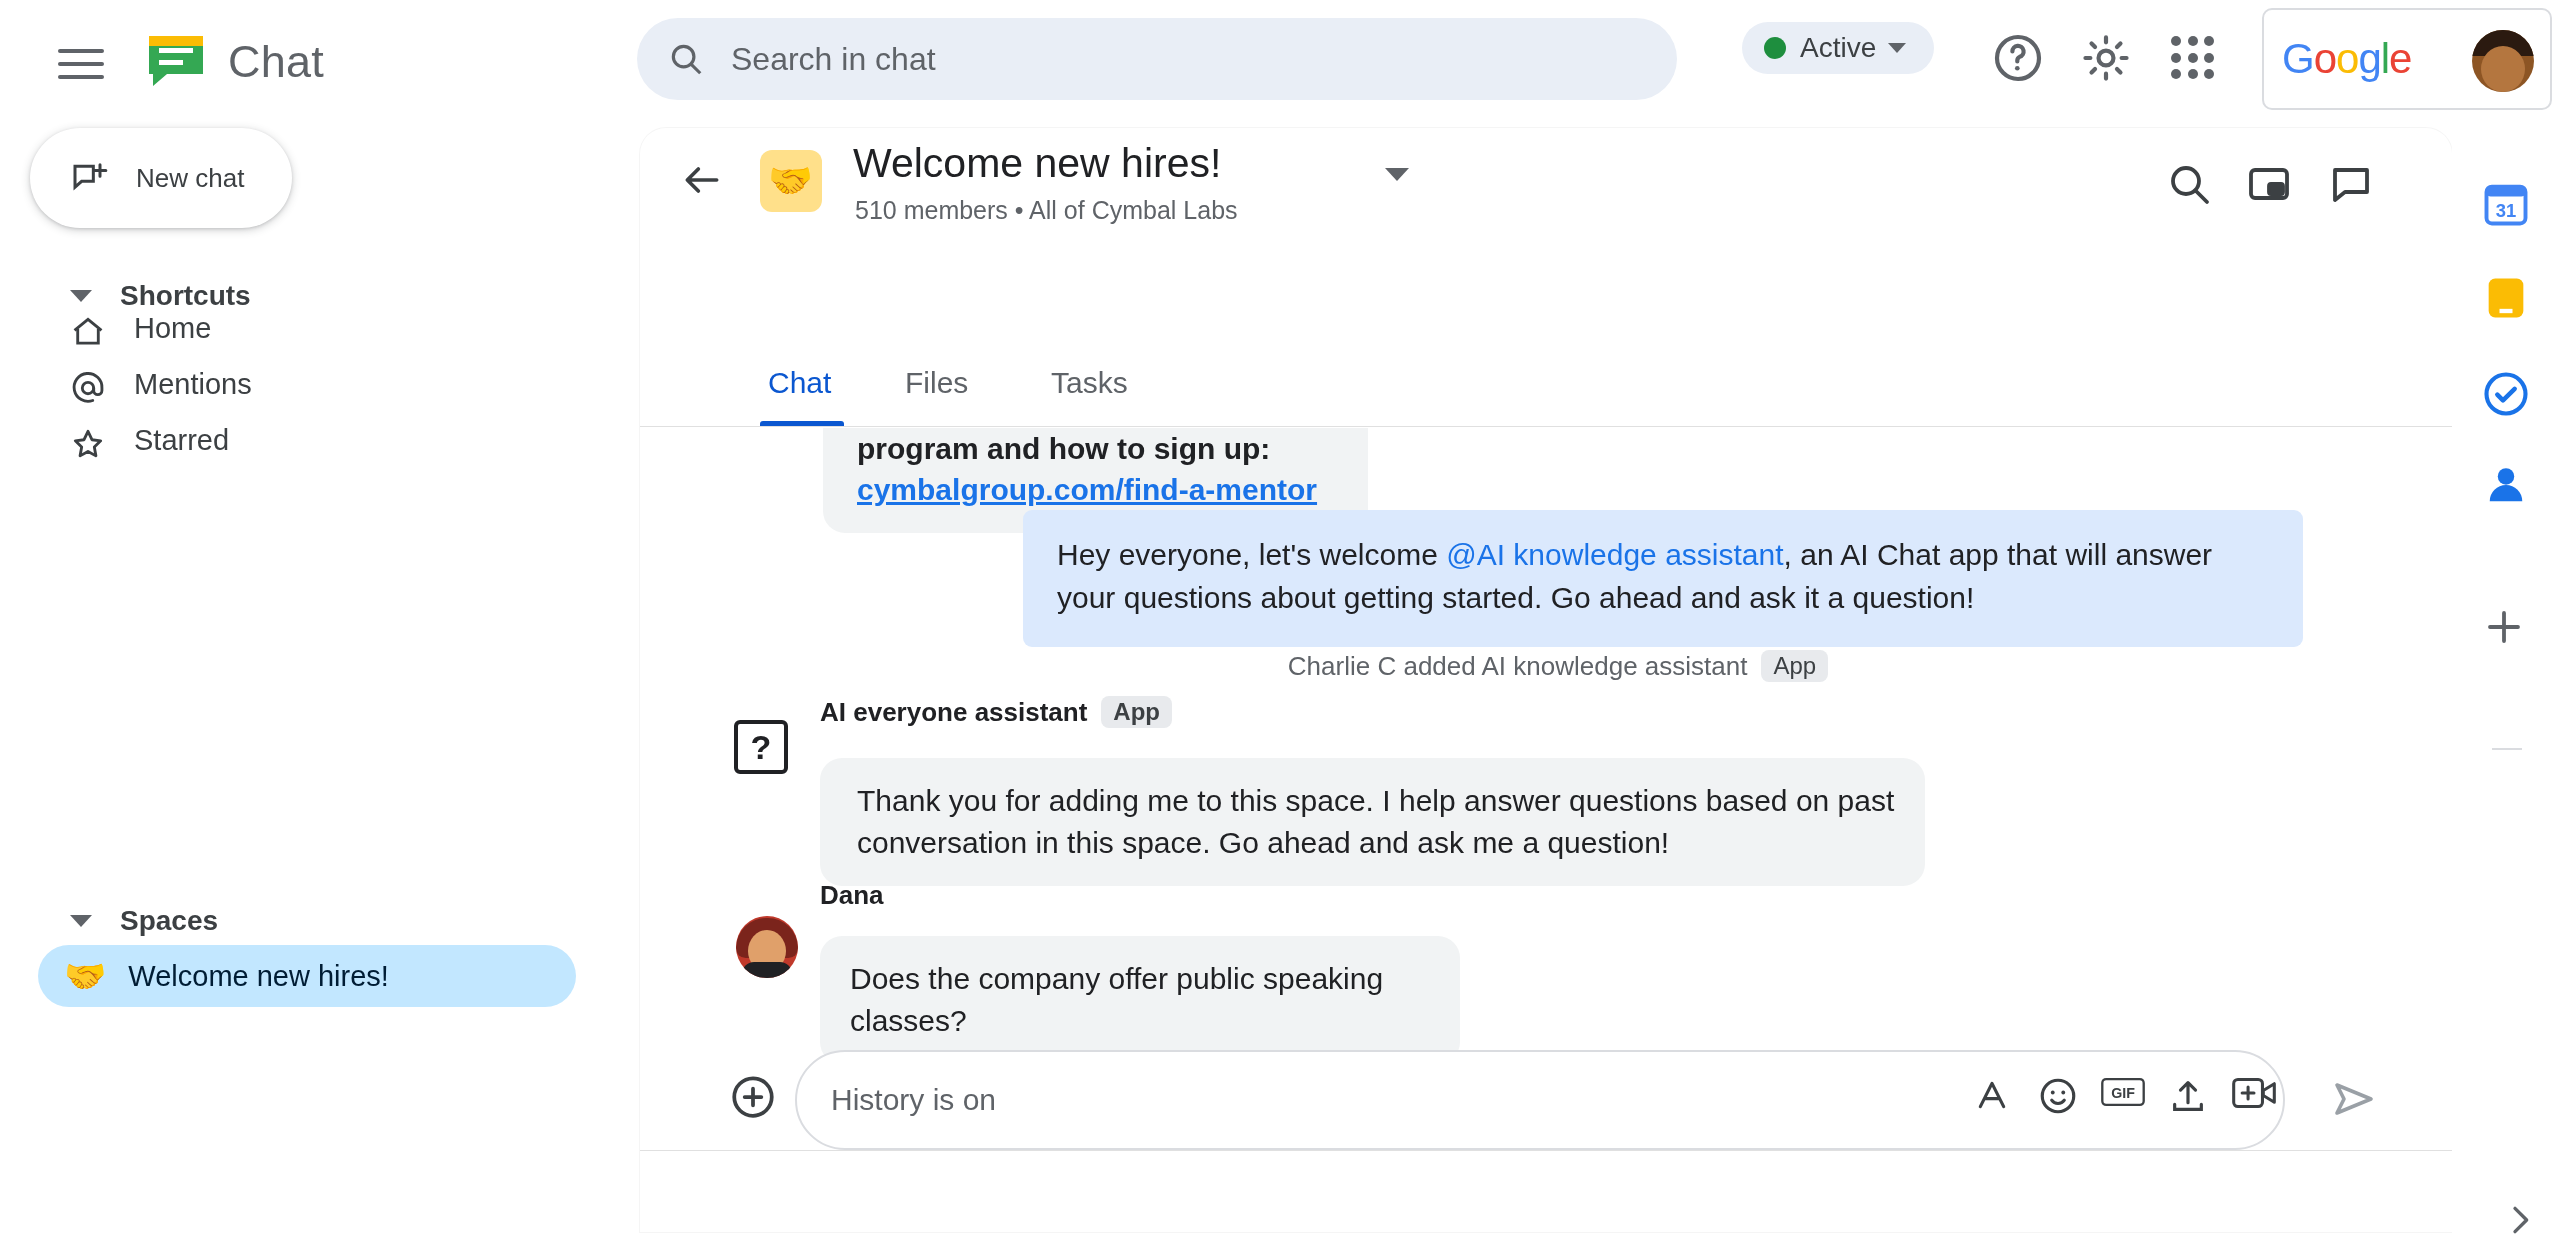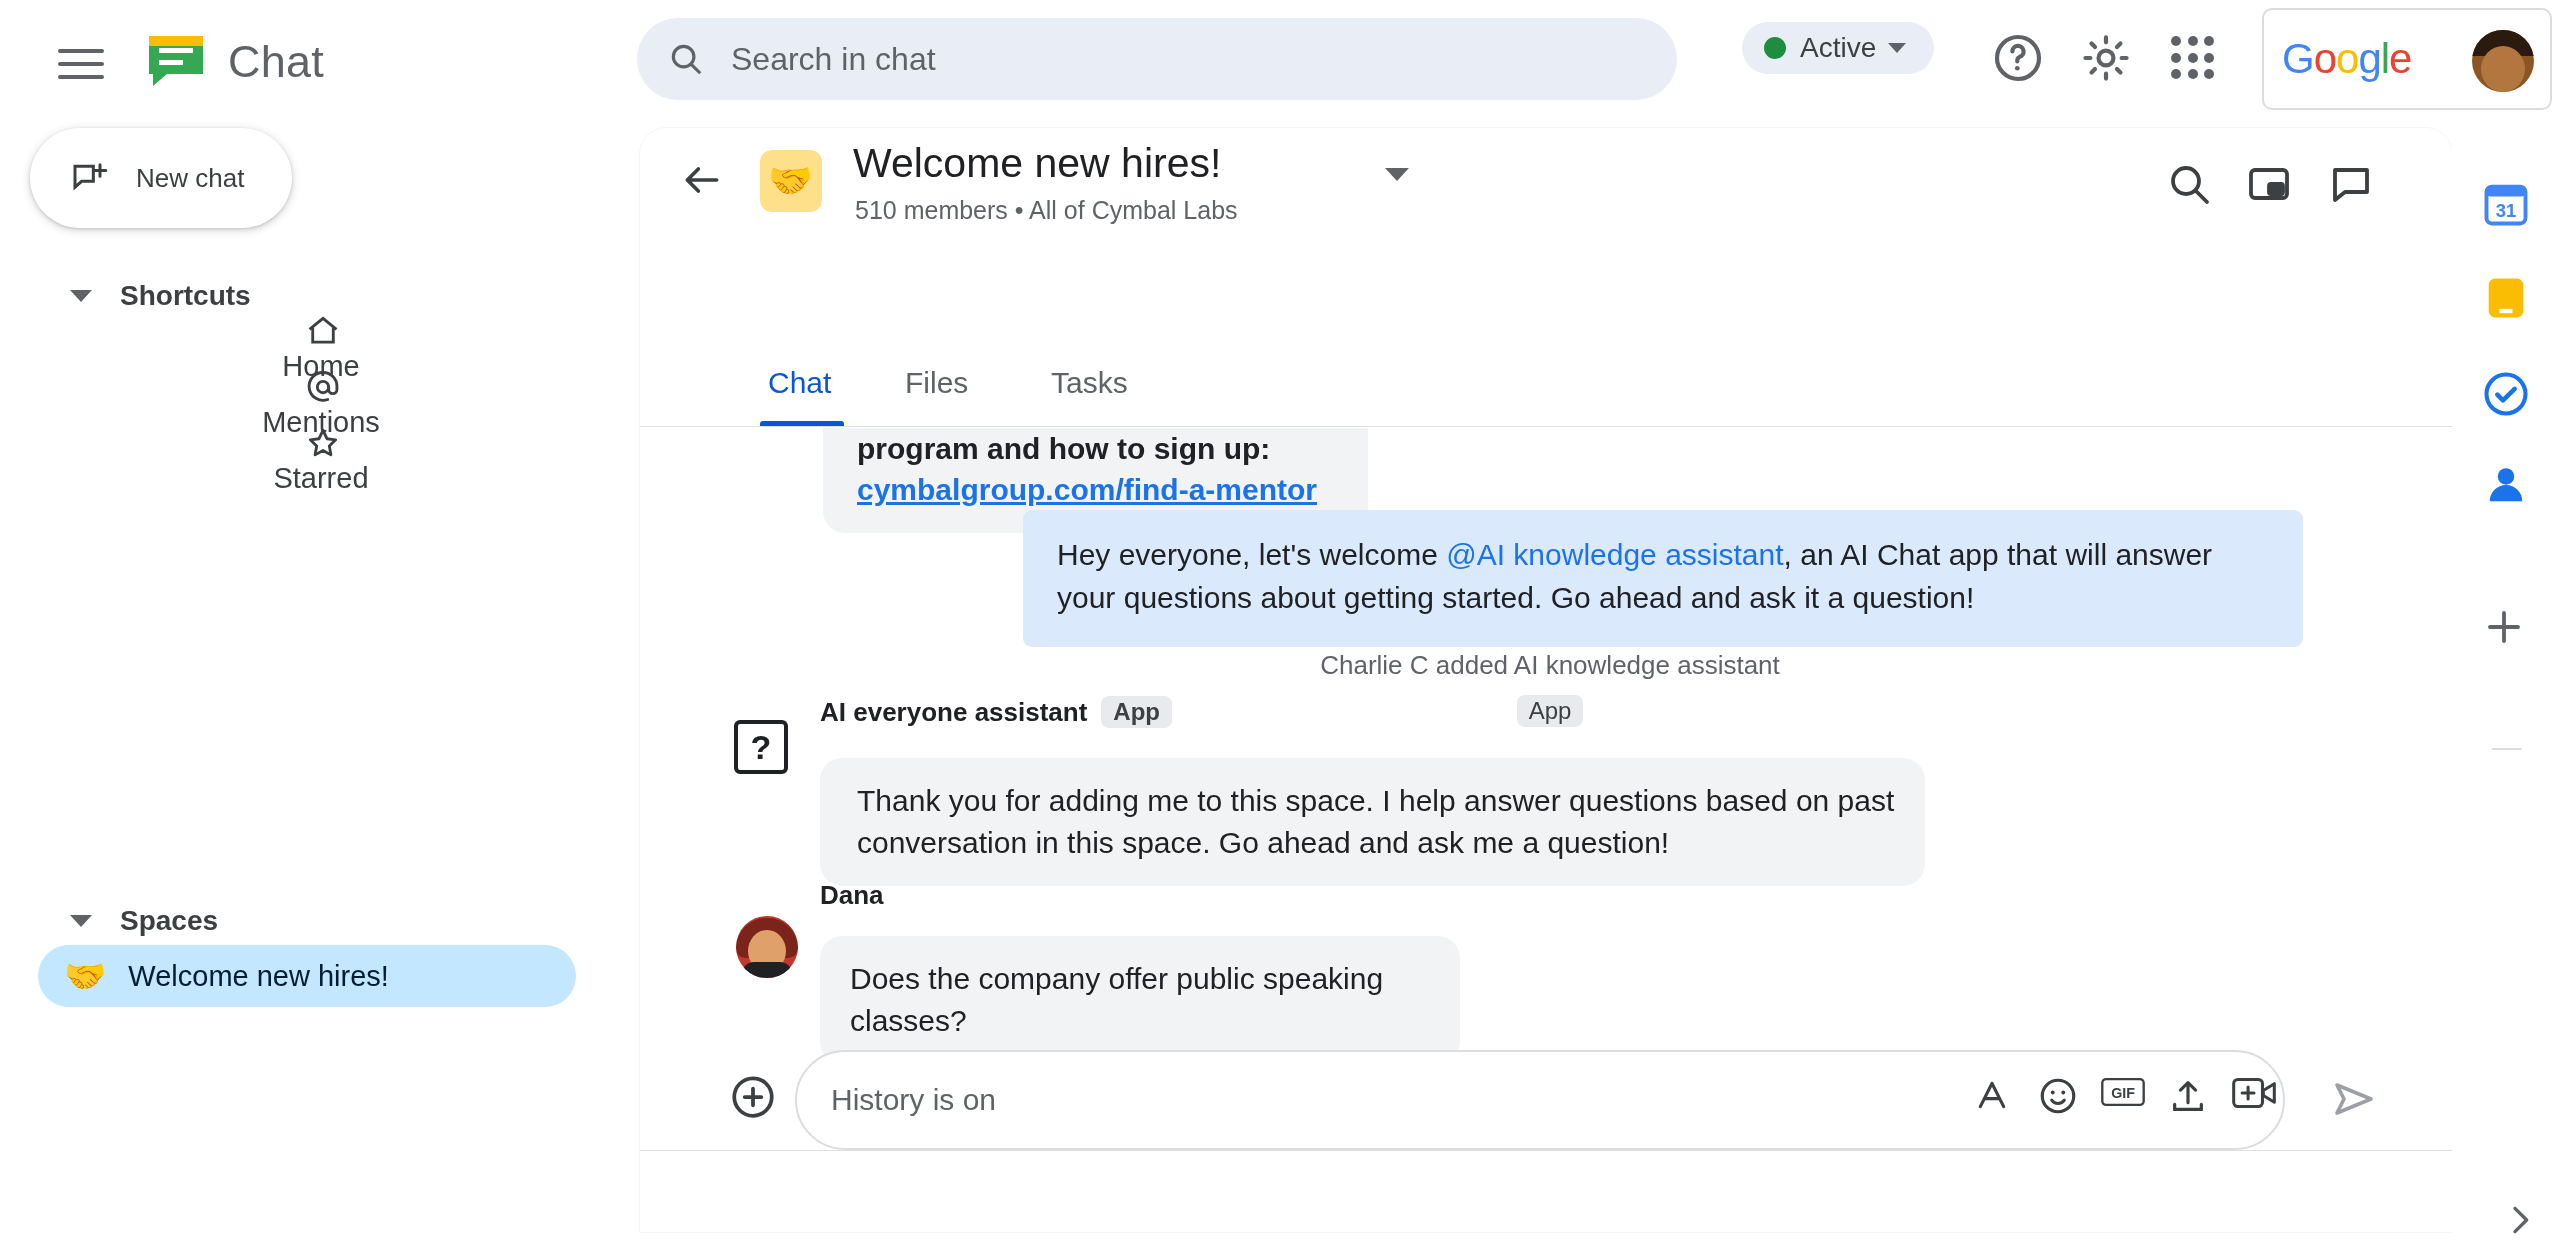--- a/index.html
+++ b/index.html
@@ -112,21 +112,21 @@
   .nav-section-head .tri {
     width: 0; height: 0;
     border-left: 11px solid transparent; border-right: 11px solid transparent;
     border-top: 12px solid #5f6368; margin-right: 28px;
   }
   .nav-section-head .txt { font-size: 28px; color: #3c4043; font-weight: bold; }
 
   .nav-item {
     position: absolute; left: 38px;
     width: 540px; height: 66px;
-    display: flex; align-items: center; cursor: pointer; border-radius: 33px; flex-direction: column;
+    display: flex; cursor: pointer; border-radius: 33px;
   }
   .nav-item .ic { margin-left: 30px; width: 40px; height: 40px; display:flex; align-items:center; justify-content:center;}
   .nav-item .lbl { margin-left: 26px; font-size: 29px; color: #3c4043; }
 
   .space-item {
     position: absolute; left: 38px; top: 945px;
     width: 538px; height: 62px;
     background: #c2e7ff; border-radius: 31px;
     display: flex; align-items: center; cursor: pointer;
   }
@@ -196,23 +196,23 @@
 
   .bubble-right {
     position: absolute; left: 383px; top: 82px;
     width: 1280px; padding: 24px 34px 28px 34px;
     background: #dbe9fd; border-radius: 9px;
     font-size: 30px; color: #202124; line-height: 1.42;
   }
   .bubble-right .mention { color: #1a73e8; }
 
   .system-line {
-    position: absolute; left: 4px; top: 222px; width: 1812px;
+    position: absolute; left: 12px; top: 222px; width: 1812px;
     text-align: center; font-size: 26px; color: #5f6368;
-    display: flex; align-items: center; justify-content: center; gap: 14px; flex-direction: column;
+    display: flex; align-items: center; justify-content: center; gap: 14px;
   }
   .pill {
     display: inline-block; background: #e8eaed; border-radius: 8px;
     padding: 2px 12px; font-size: 24px; color: #3c4043;
   }
 
   .msg-block { position: absolute; }
   .msg-name { font-size: 26px; color: #202124; font-weight: bold; display: flex; align-items: center; gap: 14px; }
   .msg-avatar { position: absolute; width: 60px; height: 60px; }
   .bubble-grey {

